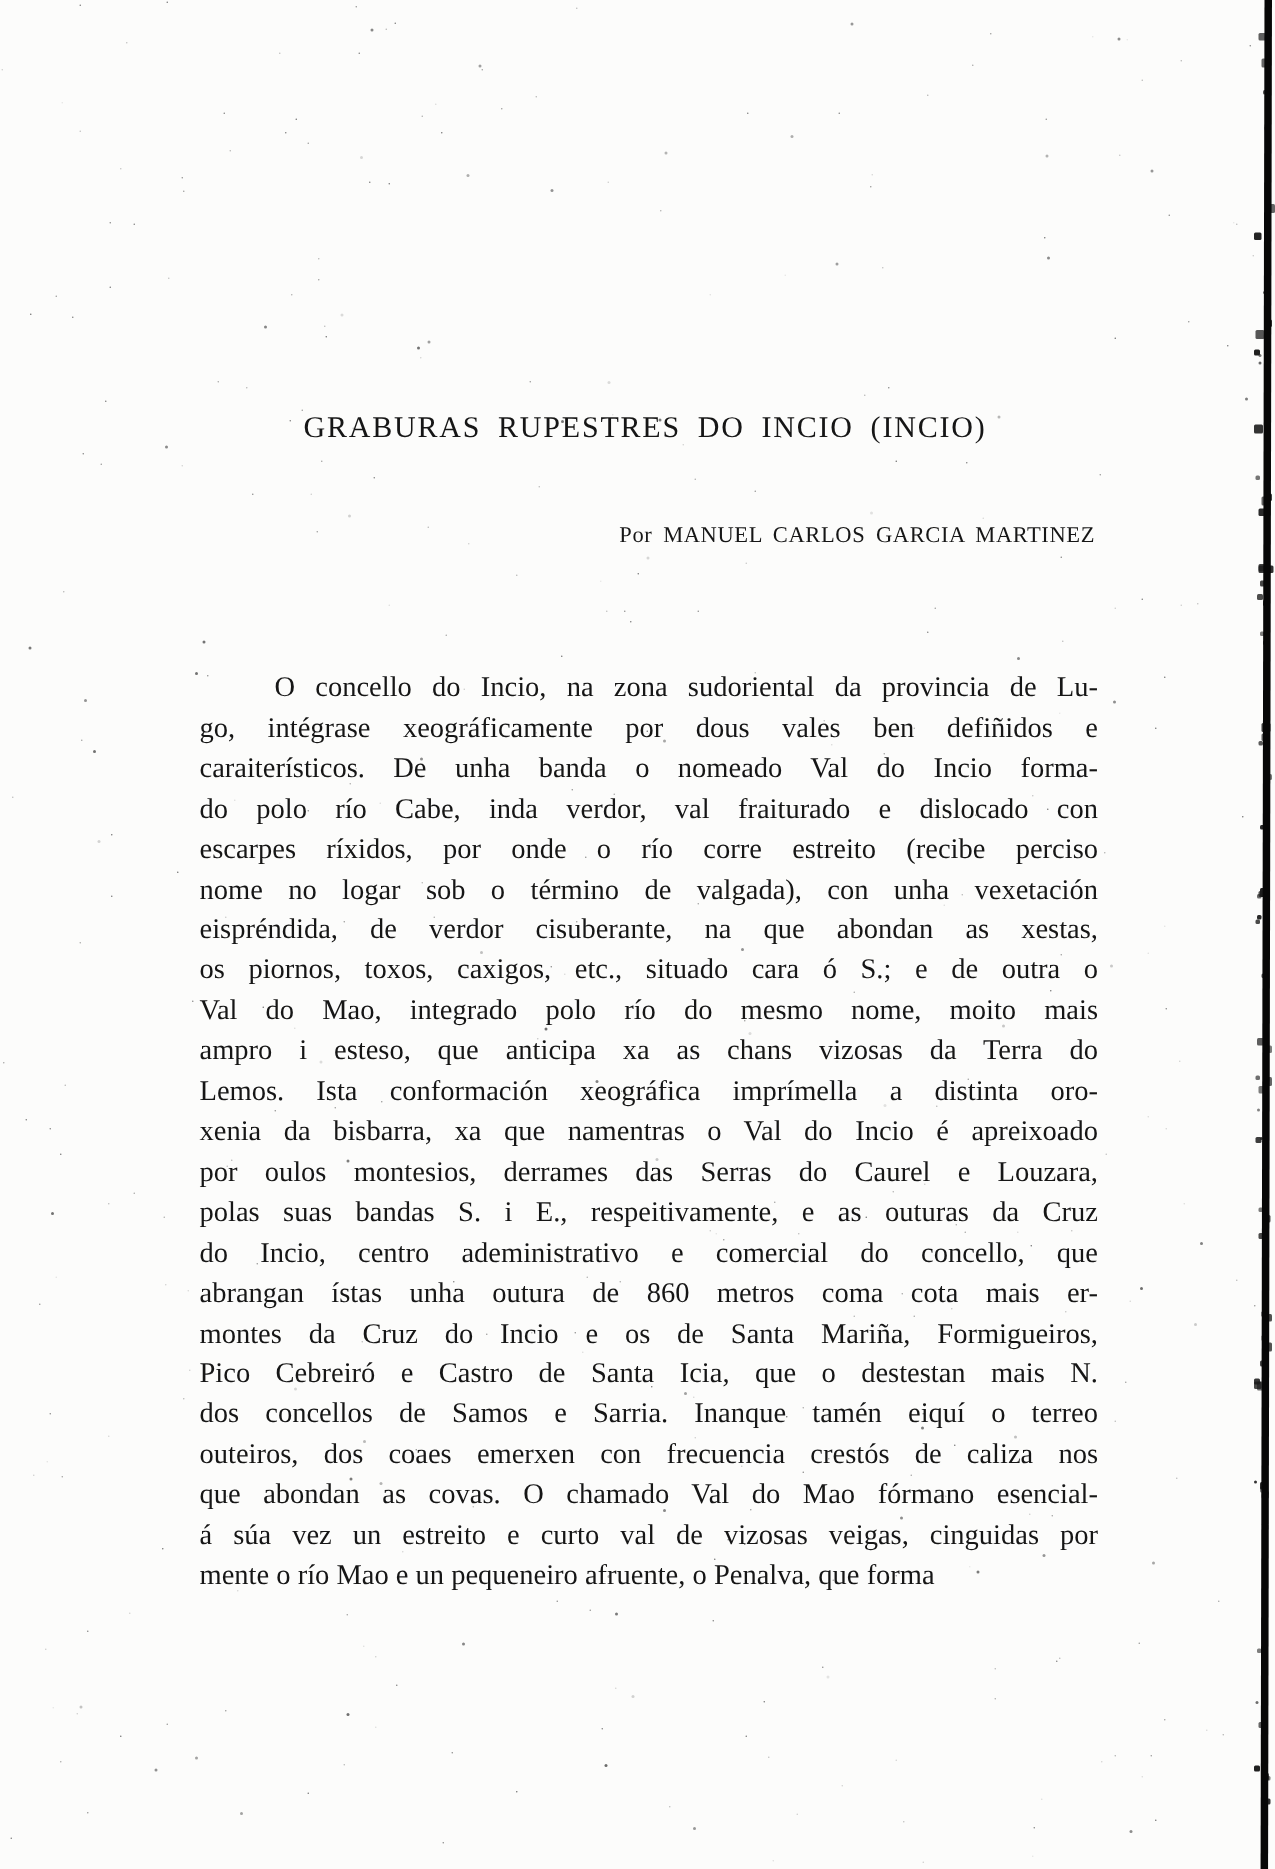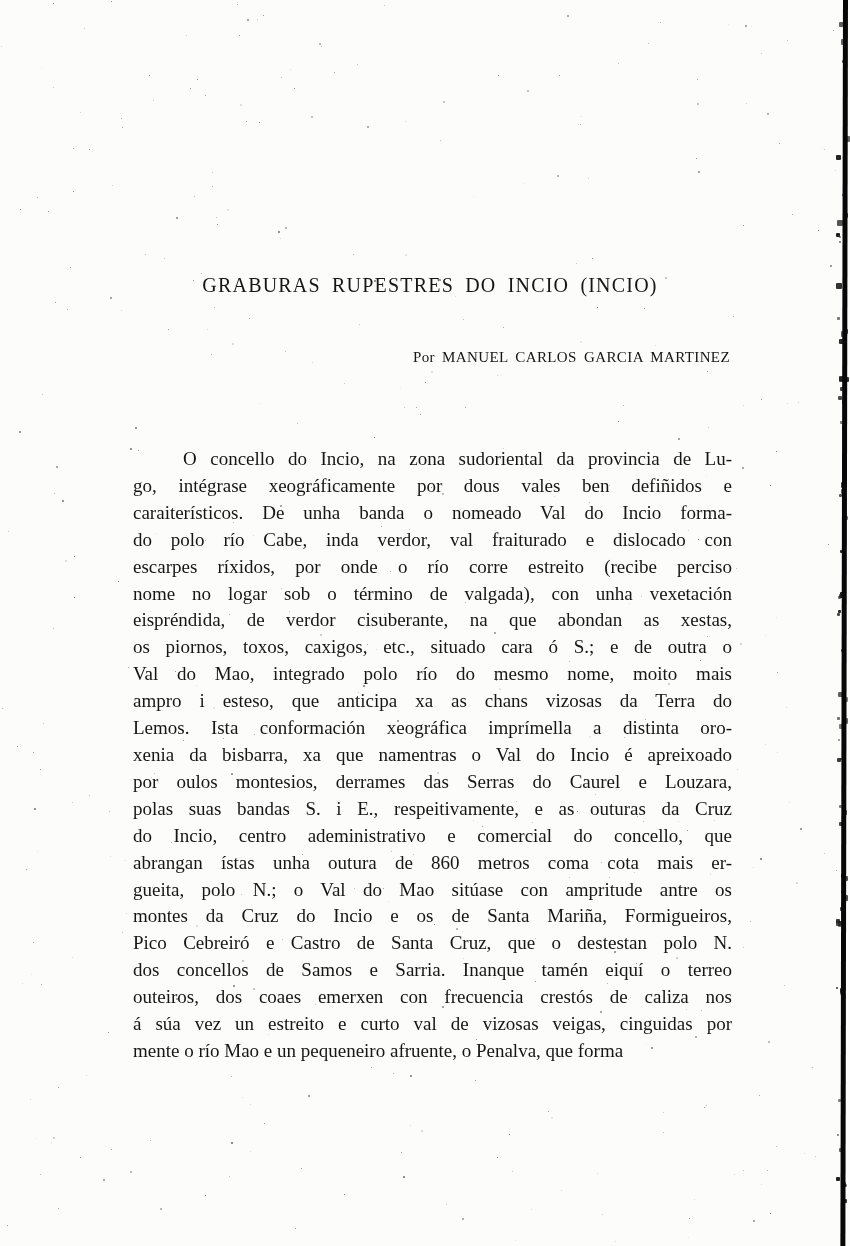--- a/index.html
+++ b/index.html
@@ -585,24 +585,24 @@
       <div class="text-line">eispréndida, de verdor cisuberante, na que abondan as xestas,</div>
       <div class="text-line">os piornos, toxos, caxigos, etc., situado cara ó S.; e de outra o</div>
       <div class="text-line">Val do Mao, integrado polo río do mesmo nome, moito mais</div>
       <div class="text-line">ampro i esteso, que anticipa xa as chans vizosas da Terra do</div>
       <div class="text-line">Lemos. Ista conformación xeográfica imprímella a distinta oro-</div>
       <div class="text-line">xenia da bisbarra, xa que namentras o Val do Incio é apreixoado</div>
       <div class="text-line">por oulos montesios, derrames das Serras do Caurel e Louzara,</div>
       <div class="text-line">polas suas bandas S. i E., respeitivamente, e as outuras da Cruz</div>
       <div class="text-line">do Incio, centro adeministrativo e comercial do concello, que</div>
       <div class="text-line">abrangan ístas unha outura de 860 metros coma cota mais er-</div>
-      <div class="text-line">gueita, polo N.; o Val do Mao sitúase con ampritude antre os</div>
       <div class="text-line">montes da Cruz do Incio e os de Santa Mariña, Formigueiros,</div>
-      <div class="text-line">Pico Cebreiró e Castro de Santa Cruz, que o destestan polo N.</div>
+      <div class="text-line">Pico Cebreiró e Castro de Santa Icia, que o destestan mais N.</div>
       <div class="text-line">dos concellos de Samos e Sarria. Inanque tamén eiquí o terreo</div>
       <div class="text-line">outeiros, dos coaes emerxen con frecuencia crestós de caliza nos</div>
+      <div class="text-line">que abondan as covas. O chamado Val do Mao fórmano esencial-</div>
       <div class="text-line">á súa vez un estreito e curto val de vizosas veigas, cinguidas por</div>
       <div class="text-line">mente o río Mao e un pequeneiro afruente, o Penalva, que forma</div>
     </div>
 
   <div class="spine" style="background: rgb(7, 7, 7);"></div>
 
 </div>
 
 </body></html>

